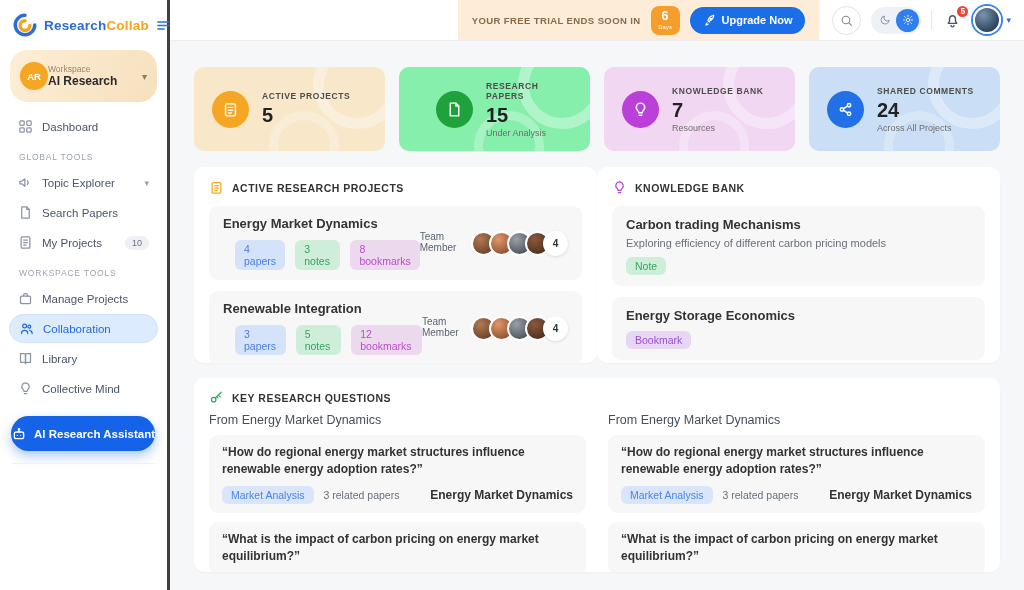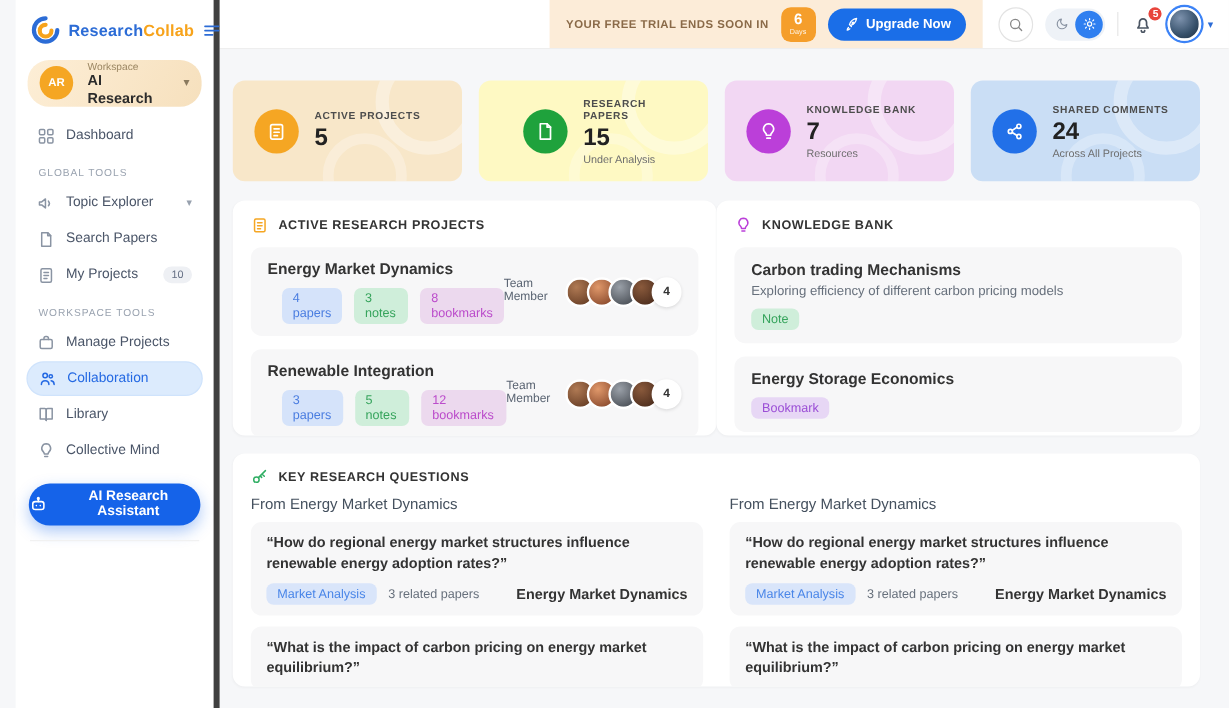--- a/index.html
+++ b/index.html
@@ -6,33 +6,33 @@
   html,body { width:1024px; height:590px; overflow:hidden; }
   body {
     font-family:"Liberation Sans","DejaVu Sans",sans-serif;
     background:#f6f7f9; color:#333; position:relative;
   }
   svg { display:block; }
   .ic { stroke:currentColor; fill:none; stroke-width:2; stroke-linecap:round; stroke-linejoin:round; }
 
   
   .sidebar {
-    position:absolute; left:13px; top:0; bottom:0; width:170px;
-    background:#fff; border-right:5px solid #404040; z-index:5;
+    position:absolute; left:0; top:0; bottom:0; width:170px;
+    background:#fff; border-right:3px solid #404040; z-index:5;
   }
   .logo-row { display:flex; align-items:center; gap:6px; padding:12px 12px 10px 12px; }
   .logo-mark { width:26px; height:26px; flex:0 0 auto; }
   .wordmark { font-size:13.5px; font-weight:bold; letter-spacing:.2px; white-space:nowrap; }
   .wordmark .b1 { color:#2c6cd6; } .wordmark .b2 { color:#f7a31b; }
   .hamburger { margin-left:auto; color:#2c6cd6; cursor:pointer; }
 
   .workspace-card {
-    margin:2px 10px 10px 10px; padding:0 10px; border-radius:18px;
+    margin:2px 10px 10px 10px; padding:12px 10px; border-radius:18px;
     background:linear-gradient(120deg,#fdeed6,#f6e0bd);
-    display:flex; align-items:center; gap:12px;
+    display:flex; align-items:center; gap:0;
   }
   .ws-avatar { width:28px;height:28px;border-radius:50%;background:#f5a623;color:#fff;
     font-size:9.5px;font-weight:bold;display:flex;align-items:center;justify-content:center; flex:0 0 auto;}
   .ws-meta { line-height:1.2; flex:1; min-width:0; }
   .ws-label { font-size:8.5px; color:#9b8662; }
   .ws-name { font-size:12px; font-weight:bold; color:#2b2b2b; }
   .ws-chevron { color:#8a7a5e; font-size:10px; }
 
   .nav { padding:0 9px; }
   .nav-item {
@@ -324,21 +324,21 @@
             <rect x="5" y="4" width="14" height="17" rx="2"></rect>
             <path d="M9 9h6M9 13h6M9 17h4"></path>
           </svg>
       </div>
       <div class="stat-meta">
         <div class="stat-label">ACTIVE PROJECTS</div>
         <div class="stat-value">5</div>
         <div class="stat-sub"></div>
       </div>
     </div>
-    <div class="stat-card" style="background: #fef9c3; padding-left: 37px;">
+    <div class="stat-card" style="background: #86efac; padding-left: 37px;">
       <div class="stat-icon" style="background: rgb(31, 162, 60);">
         <svg width="17" height="17" viewBox="0 0 24 24" class="ic">
             <path d="M6 3h8l4 4v14H6z"></path>
             <path d="M14 3v4h4"></path>
           </svg>
       </div>
       <div class="stat-meta">
         <div class="stat-label">RESEARCH PAPERS</div>
         <div class="stat-value">15</div>
         <div class="stat-sub">Under Analysis</div>

